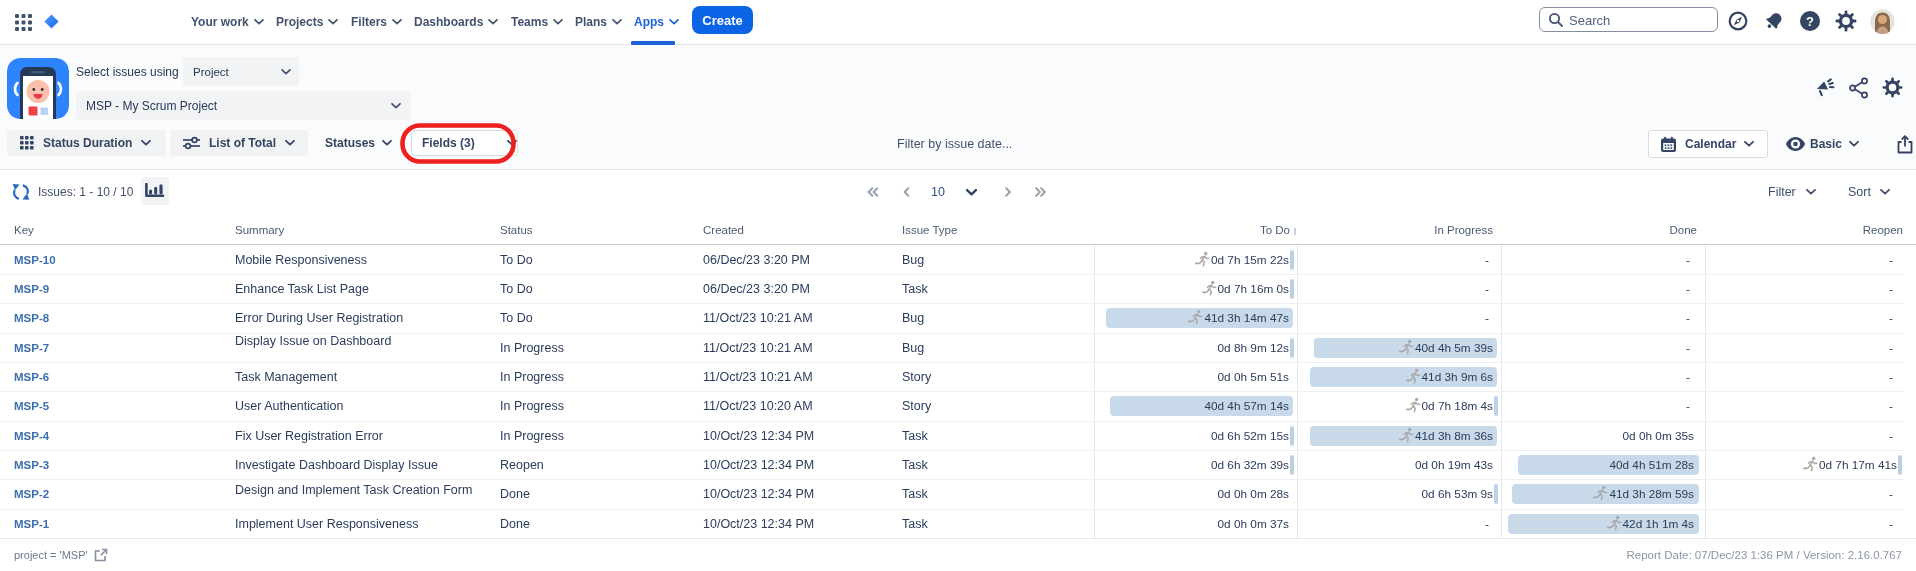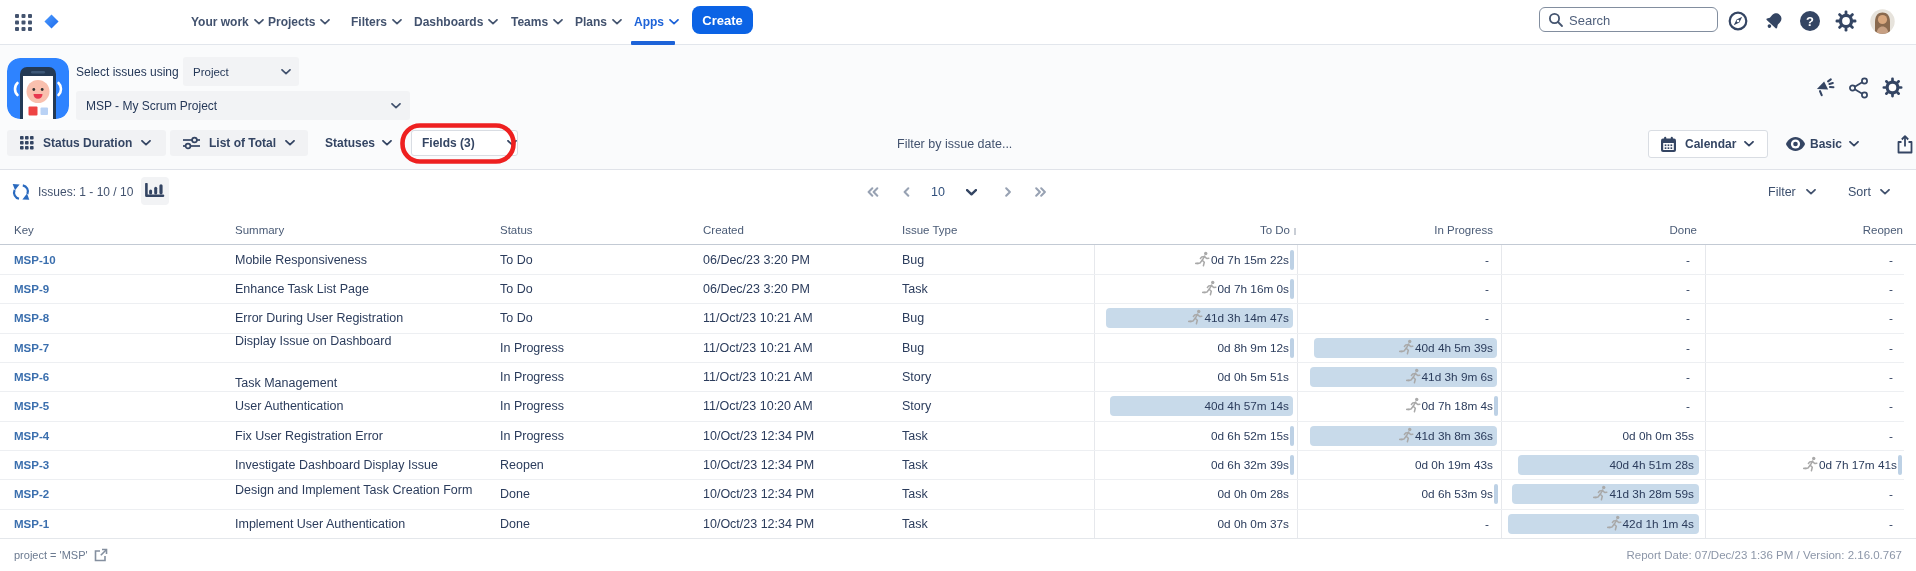--- a/index.html
+++ b/index.html
@@ -41,21 +41,21 @@
       </defs>
       <path d="M8.5 0.5 L16.5 8.5 L8.5 16.5 L0.5 8.5 Z" fill="url(#jg)"></path>
     </svg></div>
 <div class="a" style="left:64px;top:0;height:44px;display:flex;align-items:center;font-size:16px;font-weight:bold;letter-spacing:-0.2px;color:#24375a;margin-top:40px;">Jira Software</div>
 <div class="a navitem" style="left:191px;color:#42526e;">
     <span>Your work</span>
     <svg width="10" height="6" viewBox="0 0 10 6">
       <path d="M1 0.8 L5 4.6 L9 0.8" fill="none" stroke="#44546f" stroke-width="1.7" stroke-linecap="round" stroke-linejoin="round"></path>
     </svg>
   </div>
-<div class="a navitem" style="left:268px;color:#42526e;">
+<div class="a navitem" style="left:276px;color:#42526e;">
     <span>Projects</span>
     <svg width="10" height="6" viewBox="0 0 10 6">
       <path d="M1 0.8 L5 4.6 L9 0.8" fill="none" stroke="#44546f" stroke-width="1.7" stroke-linecap="round" stroke-linejoin="round"></path>
     </svg>
   </div>
 <div class="a navitem" style="left:351px;color:#42526e;">
     <span>Filters</span>
     <svg width="10" height="6" viewBox="0 0 10 6">
       <path d="M1 0.8 L5 4.6 L9 0.8" fill="none" stroke="#44546f" stroke-width="1.7" stroke-linecap="round" stroke-linejoin="round"></path>
     </svg>
@@ -414,21 +414,21 @@
         <path d="M9.3 5.6 L12 7.6 L13.8 7.2"></path>
         <path d="M9.6 5.4 L6.7 5.9 L5.4 7.4"></path>
         <path d="M7.2 9.3 L9.3 11.3 L8.4 14.8"></path>
         <path d="M7.2 9.3 L5 11.9 L2.6 12.4"></path>
         <path d="M0.8 12.4 L2.8 12.4" stroke-width="1.7"></path>
       </g>
     </svg>40d 4h 5m 39s</div>
 <div class="a val" style="right:226px;top:333px;height:29px;">-</div>
 <div class="a val" style="right:23px;top:333px;height:29px;">-</div>
 <div class="a key" style="left:14px;top:362px;height:29px;display:flex;align-items:center;">MSP-6</div>
-<div class="a cellL" style="left:235px;top:362px;height:29px;display:flex;align-items:center;white-space:nowrap;margin-top:6px;">Task Management</div>
+<div class="a cellL" style="left:235px;top:362px;height:29px;display:flex;align-items:center;white-space:nowrap;">Task Management</div>
 <div class="a cellL" style="left:500px;top:362px;height:29px;display:flex;align-items:center;white-space:nowrap;">In Progress</div>
 <div class="a cellL" style="left:703px;top:362px;height:29px;display:flex;align-items:center;white-space:nowrap;">11/Oct/23 10:21 AM</div>
 <div class="a cellL" style="left:902px;top:362px;height:29px;display:flex;align-items:center;white-space:nowrap;">Story</div>
 <div class="a val" style="right:627px;top:362px;height:29px;">0d 0h 5m 51s</div>
 <div class="a pill" style="right:419px;top:366.5px;width:187px;height:20px;"></div>
 <div class="a val" style="right:423px;top:362px;height:29px;"><svg width="15" height="17" viewBox="0 0 15 17" style="margin-right:1px;flex:none;">
       <g stroke="#a9a9a9" stroke-width="1.5" fill="none" stroke-linecap="round" stroke-linejoin="round">
         <circle cx="10.7" cy="2.5" r="1.7" fill="#a9a9a9" stroke="none"></circle>
         <path d="M9.6 5.2 L7.2 9.3"></path>
         <path d="M9.3 5.6 L12 7.6 L13.8 7.2"></path>
@@ -519,21 +519,21 @@
         <path d="M9.6 5.2 L7.2 9.3"></path>
         <path d="M9.3 5.6 L12 7.6 L13.8 7.2"></path>
         <path d="M9.6 5.4 L6.7 5.9 L5.4 7.4"></path>
         <path d="M7.2 9.3 L9.3 11.3 L8.4 14.8"></path>
         <path d="M7.2 9.3 L5 11.9 L2.6 12.4"></path>
         <path d="M0.8 12.4 L2.8 12.4" stroke-width="1.7"></path>
       </g>
     </svg>41d 3h 28m 59s</div>
 <div class="a val" style="right:23px;top:479px;height:29px;">-</div>
 <div class="a key" style="left:14px;top:509px;height:29px;display:flex;align-items:center;">MSP-1</div>
-<div class="a cellL" style="left:235px;top:509px;height:29px;display:flex;align-items:center;white-space:nowrap;">Implement User Authentication</div>
+<div class="a cellL" style="left:235px;top:509px;height:29px;display:flex;align-items:center;white-space:nowrap;">Implement User Responsiveness</div>
 <div class="a cellL" style="left:500px;top:509px;height:29px;display:flex;align-items:center;white-space:nowrap;">Done</div>
 <div class="a cellL" style="left:703px;top:509px;height:29px;display:flex;align-items:center;white-space:nowrap;">10/Oct/23 12:34 PM</div>
 <div class="a cellL" style="left:902px;top:509px;height:29px;display:flex;align-items:center;white-space:nowrap;">Task</div>
 <div class="a val" style="right:627px;top:509px;height:29px;">0d 0h 0m 37s</div>
 <div class="a val" style="right:427px;top:509px;height:29px;">-</div>
 <div class="a pill" style="right:217px;top:513.5px;width:191px;height:20px;"></div>
 <div class="a val" style="right:222px;top:509px;height:29px;"><svg width="15" height="17" viewBox="0 0 15 17" style="margin-right:1px;flex:none;">
       <g stroke="#a9a9a9" stroke-width="1.5" fill="none" stroke-linecap="round" stroke-linejoin="round">
         <circle cx="10.7" cy="2.5" r="1.7" fill="#a9a9a9" stroke="none"></circle>
         <path d="M9.6 5.2 L7.2 9.3"></path>

